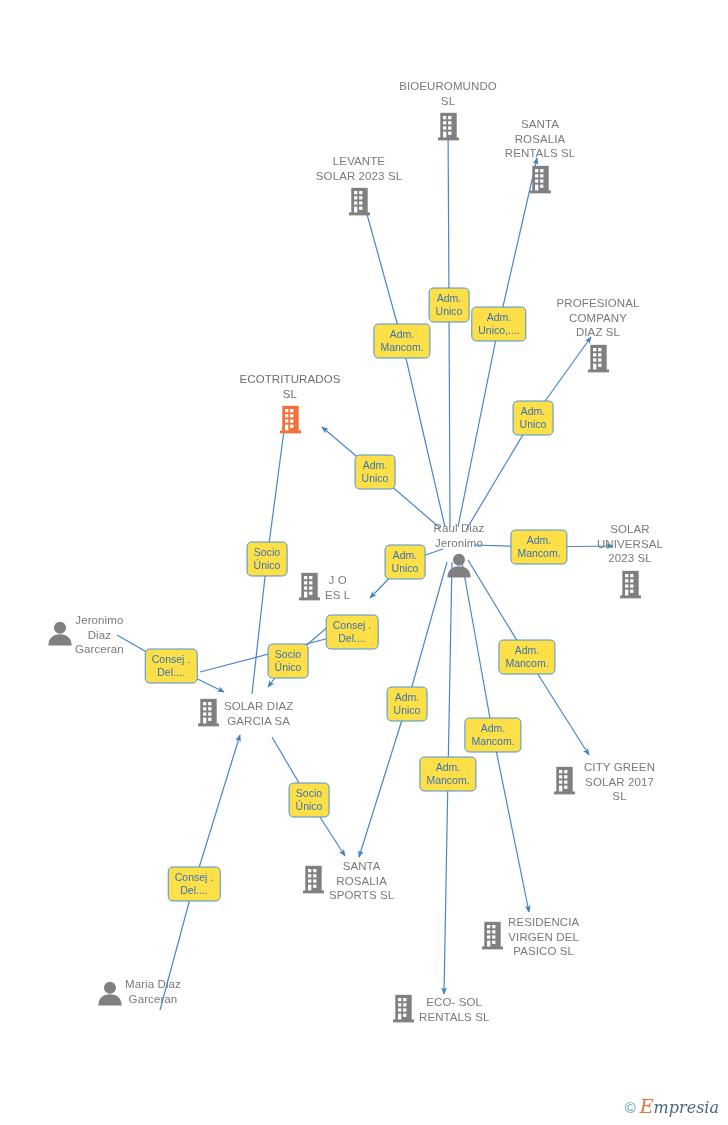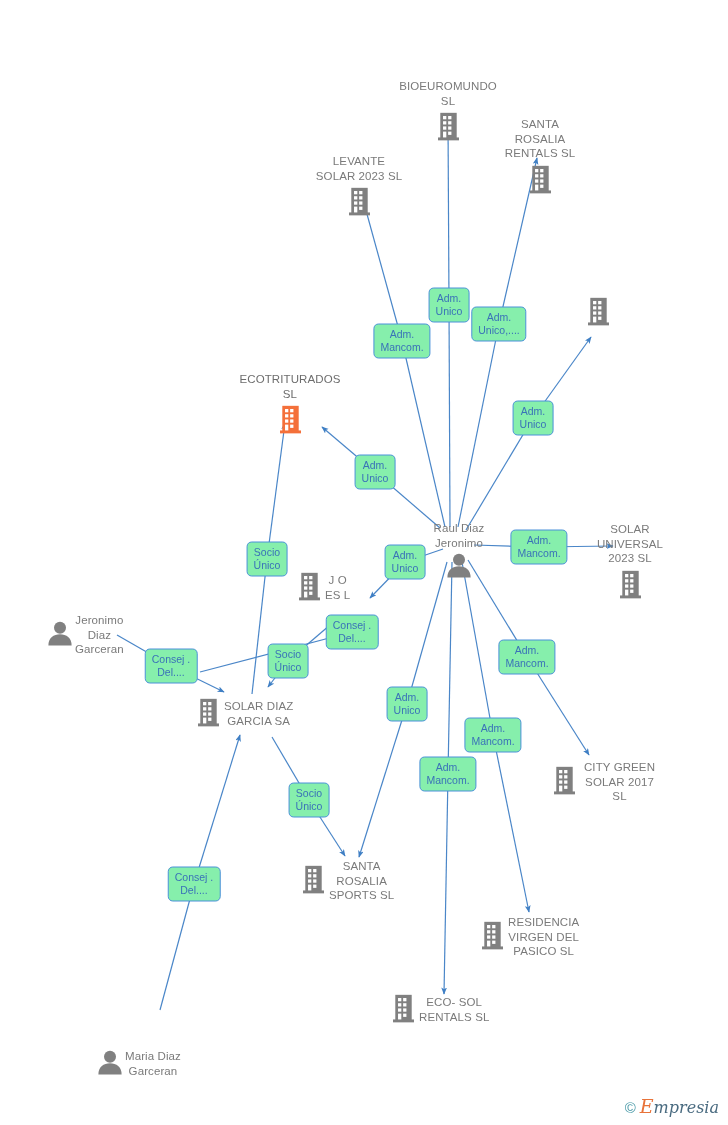--- a/index.html
+++ b/index.html
@@ -54,21 +54,21 @@
   }
   .node.focus .label {
     color: #6d6d6d;
     font-weight: normal;
     font-size: 11.5px;
   }
   .edge-label {
     position: absolute;
     border: 1px solid #4a90d9;
     border-radius: 5px;
-    background: #86efac;
+    background: #fde047;
     color: #3a72b8;
     font-size: 10.5px;
     line-height: 13px;
     padding: 3px 6px 4px 6px;
     text-align: center;
     white-space: pre-line;
     box-sizing: border-box;
     transform: translate(-50%, -50%);
   }
   .watermark {
@@ -209,20 +209,23 @@
               <rect x="10" y="5.5" width="3.6" height="3.6" fill="#ffffff"></rect>
               <rect x="15.6" y="5.5" width="3.6" height="3.6" fill="#ffffff"></rect>
               <rect x="10" y="11.2" width="3.6" height="3.6" fill="#ffffff"></rect>
               <rect x="15.6" y="11.2" width="3.6" height="3.6" fill="#ffffff"></rect>
               <rect x="10" y="16.9" width="3.6" height="3.6" fill="#ffffff"></rect>
               <rect x="15.6" y="16.9" width="3.6" height="3.6" fill="#ffffff"></rect>
               <rect x="10" y="22.6" width="3.6" height="6.4" fill="#ffffff"></rect>
               <rect x="15.6" y="22.6" width="3.6" height="3.6" fill="#ffffff"></rect>
             </g>
           </svg></span>
+        <span class="label">PROFESIONAL
+COMPANY
+DIAZ  SL</span>
       </div>
       <div class="node label-top focus" style="left: 290px; top: 350px;">
         <span class="glyph"><svg width="31" height="31" viewBox="0 0 32 34" aria-hidden="true">
             <g fill="#f4703a">
               <rect x="7" y="2" width="18" height="28"></rect>
               <rect x="4.5" y="29" width="23" height="3.2"></rect>
               <rect x="10" y="5.5" width="3.6" height="3.6" fill="#ffffff"></rect>
               <rect x="15.6" y="5.5" width="3.6" height="3.6" fill="#ffffff"></rect>
               <rect x="10" y="11.2" width="3.6" height="3.6" fill="#ffffff"></rect>
               <rect x="15.6" y="11.2" width="3.6" height="3.6" fill="#ffffff"></rect>
@@ -378,21 +381,21 @@
               <rect x="15.6" y="11.2" width="3.6" height="3.6" fill="#ffffff"></rect>
               <rect x="10" y="16.9" width="3.6" height="3.6" fill="#ffffff"></rect>
               <rect x="15.6" y="16.9" width="3.6" height="3.6" fill="#ffffff"></rect>
               <rect x="10" y="22.6" width="3.6" height="6.4" fill="#ffffff"></rect>
               <rect x="15.6" y="22.6" width="3.6" height="3.6" fill="#ffffff"></rect>
             </g>
           </svg></span>
         <span class="label">ECO- SOL
 RENTALS  SL</span>
       </div>
-      <div class="node" style="left: 150px; top: 1047px;">
+      <div class="node" style="left: 150px; top: 975px; align-items: flex-end;">
         <span class="glyph"><svg width="30" height="24.599999999999998" viewBox="0 0 32 26" aria-hidden="true">
             <g fill="#808080">
               <circle cx="16" cy="7" r="6.4"></circle>
               <path d="M3.6 26 C3.6 17.6 9.2 14 16 14 C22.8 14 28.4 17.6 28.4 26 Z"></path>
             </g>
           </svg></span>
         <span class="label">Maria Diaz
 Garceran</span>
       </div>
     </div>

